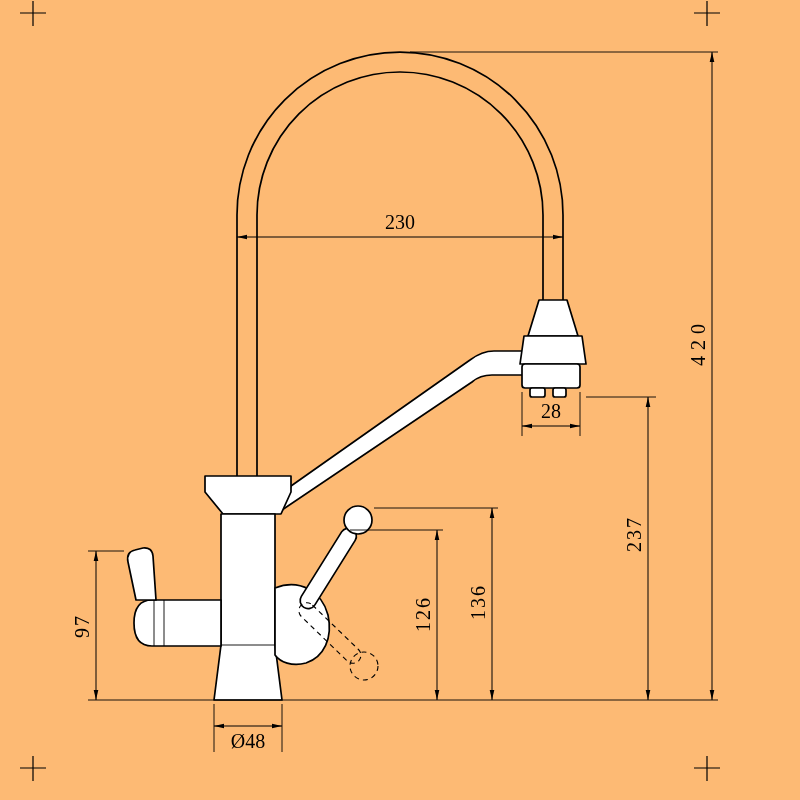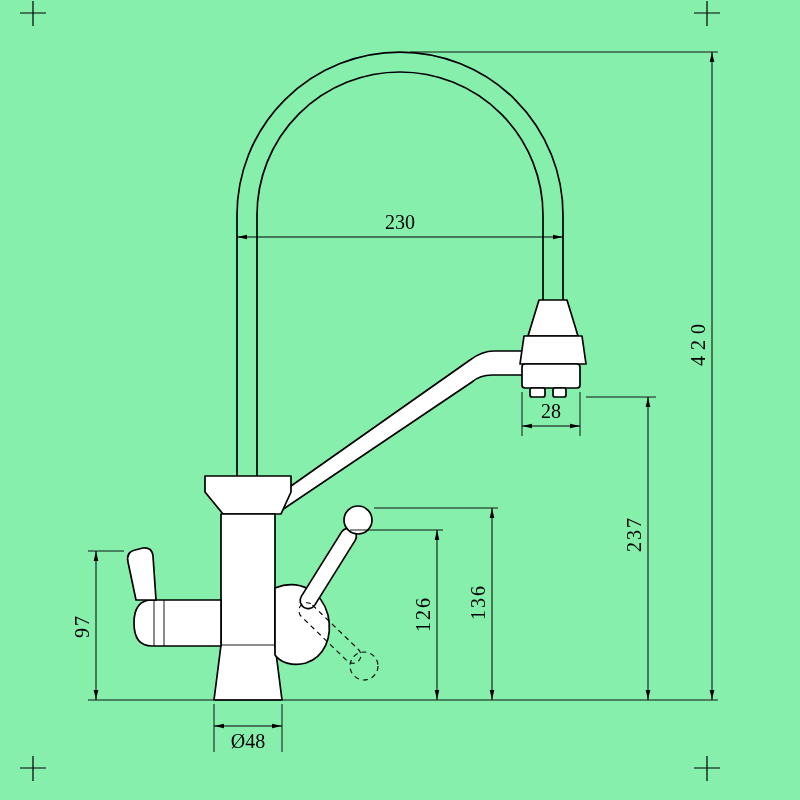--- a/index.html
+++ b/index.html
@@ -1,16 +1,16 @@
 <!DOCTYPE html>
 <html><head>
 <meta charset="utf-8">
 <style>
   html,body{margin:0;padding:0;background:#ffffff;}
-  #canvas{width:800px;height:800px;background:#86efac;position:relative;text-align:center;}
+  #canvas{width:800px;height:800px;background:#fdba74;position:relative;text-align:center;}
   svg{display:block;}
   .obj{fill:none;stroke:#000;stroke-width:1.7;stroke-linejoin:round;stroke-linecap:round;}
   .objf{fill:#fff;stroke:#000;stroke-width:1.7;stroke-linejoin:round;}
   .dim{stroke:#000;stroke-width:1;fill:none;}
   .ext{stroke:#000;stroke-width:0.9;fill:none;}
   .mark{stroke:#000;stroke-width:1.2;fill:none;}
   .phantom{fill:none;stroke:#000;stroke-width:1.1;stroke-dasharray:5 4;}
   text{font-family:"Liberation Serif","DejaVu Serif",serif;font-size:20px;fill:#000;}
 </style>
 </head>

